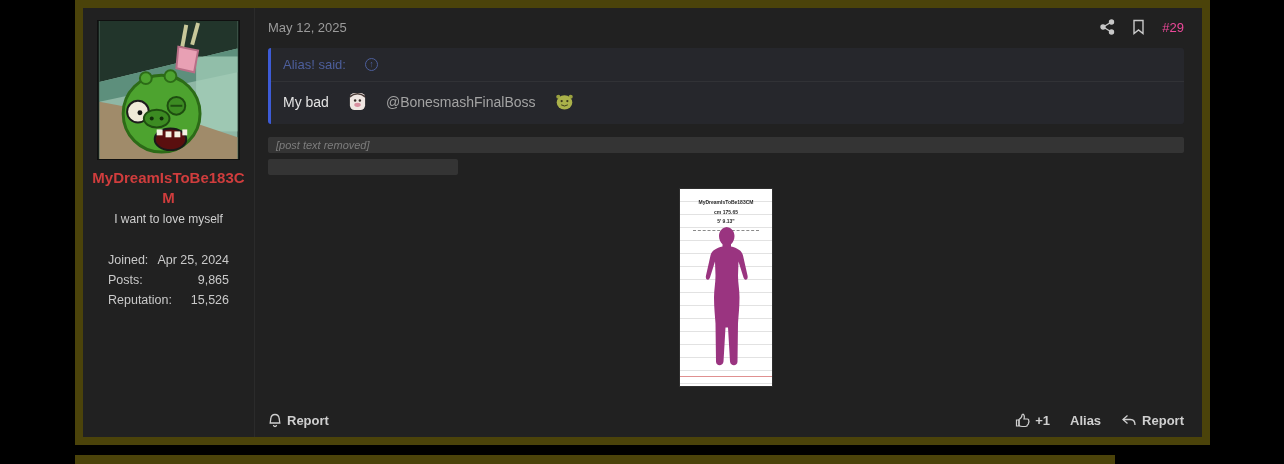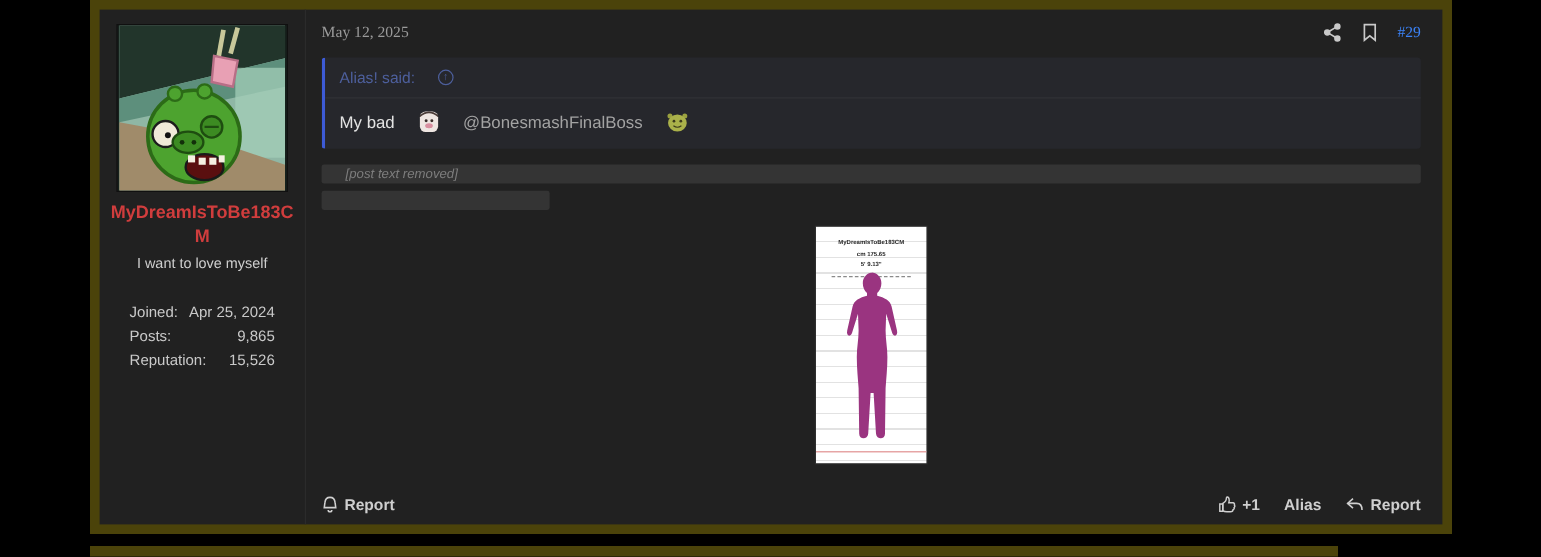--- a/index.html
+++ b/index.html
@@ -18,44 +18,44 @@
     outline: 1px solid #101010; }
   .avatar svg { width: 100%; height: 100%; display: block; }
   .username { margin-top: 9px; text-align: center; color: #d03d3d; font-weight: bold;
     font-size: 15px; line-height: 1.3; word-break: break-all; }
   .tagline { margin: 5px 0 24px 0; text-align: center; color: #cfcfcf; font-size: 12px; }
   .stat-row { display: flex; justify-content: space-between; font-size: 12.5px;
     color: #c9c9c9; margin: 3px 16px; }
 
   
   .main { flex: 1; display: flex; flex-direction: column; padding: 11px 18px 9px 13px; }
-  .head-row { display: flex; justify-content: space-between; align-items: center; font-family: Liberation Serif, serif; }
+  .head-row { display: flex; justify-content: space-between; align-items: center; }
   .post-date { color: #9b9b9b; font-size: 13px; }
   .head-actions { display: flex; align-items: center; gap: 17px; color: #c9c9c9; }
   .head-actions svg { display: block; }
-  .post-number { font-size: 13px; color: #3b82f6; }
+  .post-number { font-size: 13px; color: #ec4899; }
 
   
   .quote { margin-top: 13px; background: #26272c; border-left: 3px solid #3d5bd6;
     border-radius: 3px; overflow: hidden; }
   .quote-header { padding: 9px 12px; font-size: 13px; color: #4d5f9c; display: flex;
     align-items: center; gap: 19px; }
   .arrow-circle { display: inline-flex; align-items: center; justify-content: center;
     width: 13px; height: 13px; border: 1px solid #4d5f9c; border-radius: 50%;
     font-size: 9px; line-height: 1; color: #4d5f9c; }
   .quote-body { padding: 10px 12px 13px 12px; font-size: 14px; color: #e3e3e3;
     border-top: 1px solid rgba(255,255,255,0.05); display: flex; align-items: center;
     gap: 19px; }
   .mention { color: #a3a3a3; text-decoration: none; }
   .emoji { width: 19px; height: 19px; display: inline-block; vertical-align: middle; }
 
   
   .post-body { margin-top: 13px; }
   .redact-bar { background: #343434; border-radius: 2px; height: 16px;
-    display: flex; align-items: center; padding: 0 20px; }
+    display: flex; align-items: center; padding: 0 8px; }
   .redact-bar.short { width: 190px; margin-top: 6px; }
   .redact-note { color: #7d7d7d; font-size: 11px; font-style: italic; }
 
   
   .attach-wrap { margin-top: 14px; display: flex; justify-content: center; }
   .height-chart { position: relative; width: 92px; height: 197px; background:
     repeating-linear-gradient(#ffffff 0px, #ffffff 12px, #e2e2e2 12px, #e2e2e2 13px);
     box-shadow: 0 0 0 1px #2e2e2e; }
   .chart-text { position: relative; padding-top: 9px; text-align: center;
     font-size: 5px; line-height: 1.9; font-weight: bold; color: #2a2a2a; }

